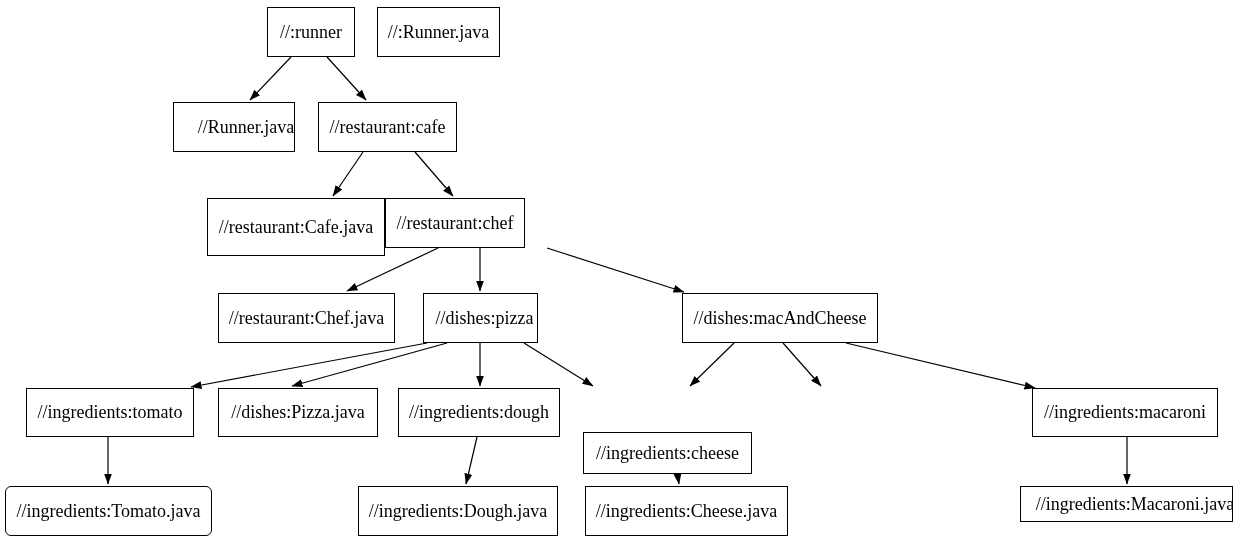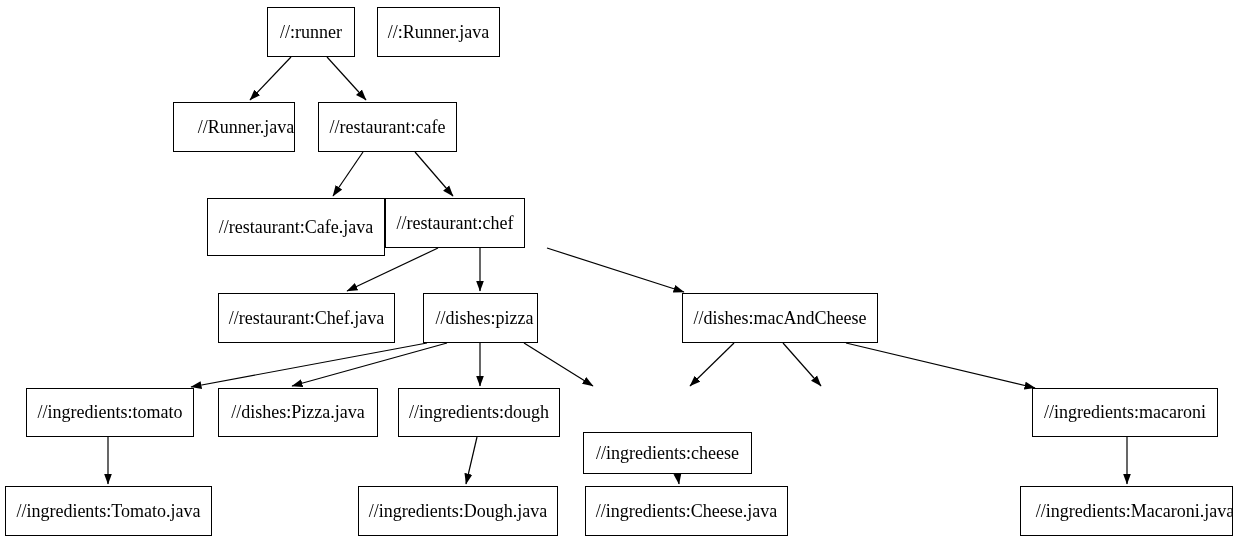--- a/index.html
+++ b/index.html
@@ -82,18 +82,18 @@
   <div class="node" style="left:218px;  top:293px; width:177px; height:50px;">//restaurant:Chef.java</div>
   <div class="node" style="left:423px;  top:293px; width:115px; height:50px;padding-left:8px;">//dishes:pizza</div>
   <div class="node" style="left:682px;  top:293px; width:196px; height:50px;">//dishes:macAndCheese</div>
 
   <div class="node" style="left:26px;   top:388px; width:168px; height:49px;">//ingredients:tomato</div>
   <div class="node" style="left:218px;  top:388px; width:160px; height:49px;">//dishes:Pizza.java</div>
   <div class="node" style="left:398px;  top:388px; width:162px; height:49px;">//ingredients:dough</div>
   <div class="node" style="left:583px;  top:388px; width:169px; height:42px;margin-top:44px;">//ingredients:cheese</div>
   <div class="node" style="left:1032px; top:388px; width:186px; height:49px;">//ingredients:macaroni</div>
 
-  <div class="node" style="left:5px;    top:486px; width:207px; height:50px;">//ingredients:Tomato.java</div>
+  <div class="node" style="left:5px;    top:486px; width:207px; height:50px;border-radius:6px;">//ingredients:Tomato.java</div>
   <div class="node" style="left:358px;  top:486px; width:200px; height:50px;">//ingredients:Dough.java</div>
   <div class="node" style="left:585px;  top:486px; width:203px; height:50px;">//ingredients:Cheese.java</div>
-  <div class="node" style="left:1020px; top:486px; width:213px; height:50px;padding-left:17px;">//ingredients:Macaroni.java</div>
+  <div class="node" style="left:1020px; top:486px; width:213px; height:36px;padding-left:17px;">//ingredients:Macaroni.java</div>
 
 </div>
 
 </body></html>

